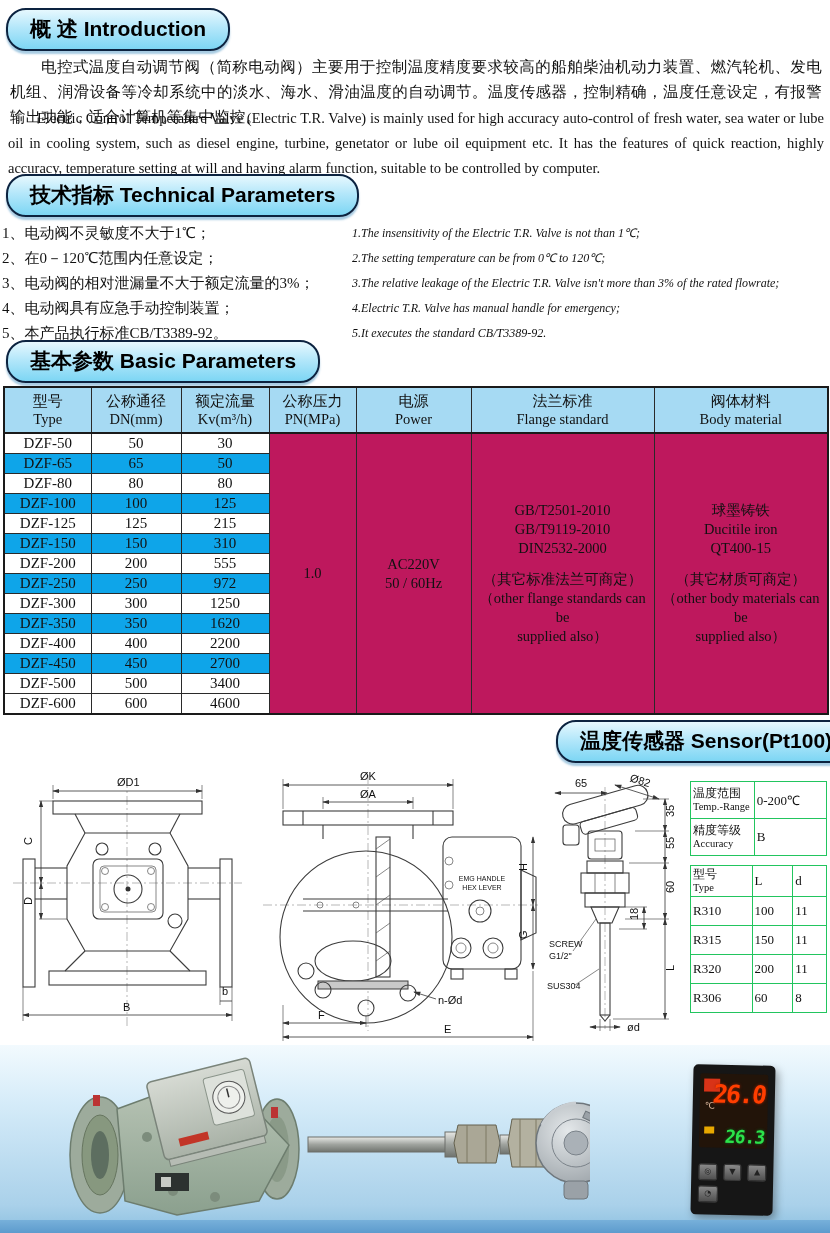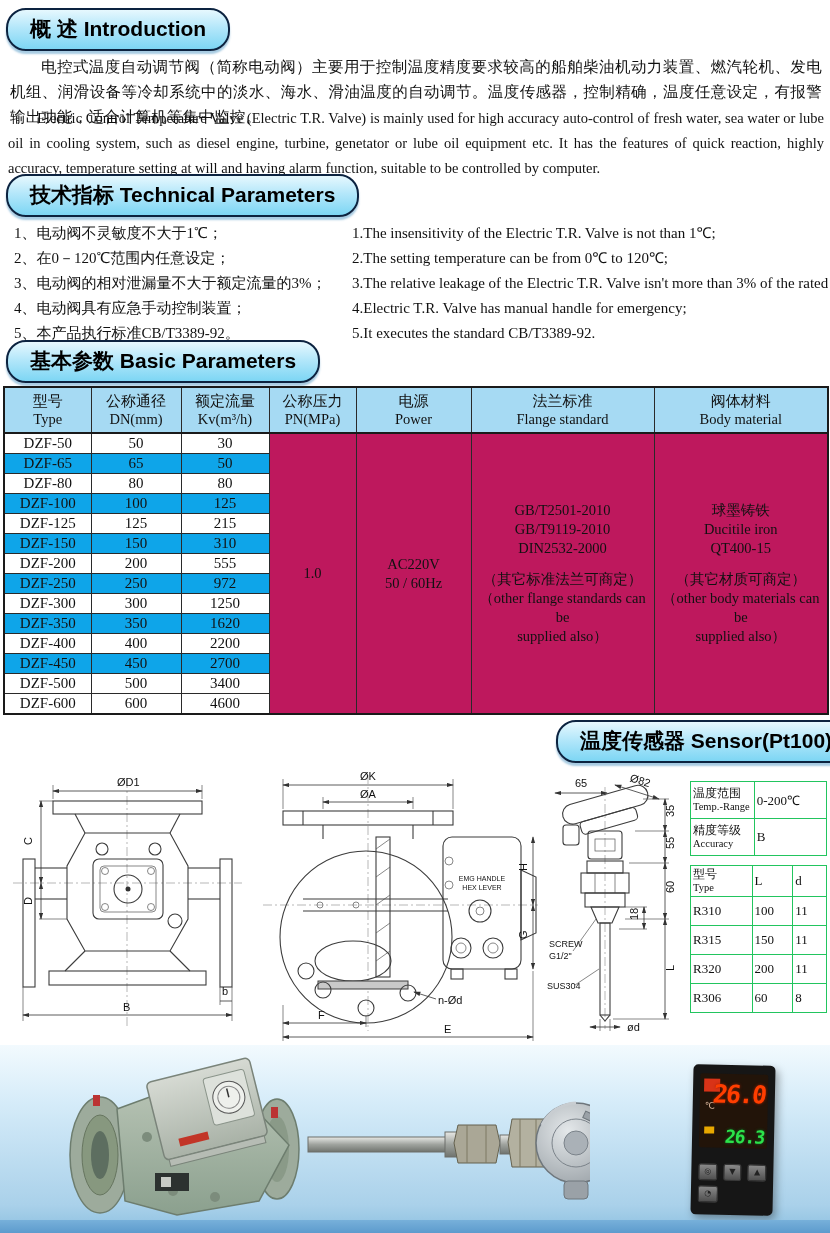--- a/index.html
+++ b/index.html
@@ -70,28 +70,28 @@
 
   <div class="pill" style="left:6px;top:8px;">
     <span>概 述 Introduction</span>
   </div>
   <div class="para para-cn" style="left:10px;top:54px;width:812px;">电控式温度自动调节阀（简称电动阀）主要用于控制温度精度要求较高的船舶柴油机动力装置、燃汽轮机、发电机组、润滑设备等冷却系统中的淡水、海水、滑油温度的自动调节。温度传感器，控制精确，温度任意设定，有报警输出功能，适合计算机等集中监控。</div>
   <div class="para para-en" style="left:8px;top:106px;width:816px;">Electric Control Temperature Valve (Electric T.R. Valve) is mainly used for high accuracy auto-control  of fresh water, sea water or lube oil in cooling system, such as diesel engine, turbine, genetator or lube oil equipment etc. It has the features of quick reaction, highly accuracy, temperature setting at will and having alarm function, suitable to be controlled by computer.</div>
 
   <div class="pill" style="left:6px;top:174px;">
     <span>技术指标 Technical Parameters</span>
   </div>
-  <div class="tech-col" style="left:14px;top:221px;width:336px;">
+  <div class="tech-col" style="left:2px;top:221px;width:336px;">
       <div>1、电动阀不灵敏度不大于1℃；</div>
       <div>2、在0－120℃范围内任意设定；</div>
       <div>3、电动阀的相对泄漏量不大于额定流量的3%；</div>
       <div>4、电动阀具有应急手动控制装置；</div>
       <div>5、本产品执行标准CB/T3389-92。</div>
     </div>
-  <div class="tech-col" style="left:352px;top:221px;width:476px;font-size:15px;">
+  <div class="tech-col" style="left:352px;top:221px;width:476px;font-size:12px;font-style:italic;">
       <div>1.The insensitivity of the Electric T.R. Valve is not than 1℃;</div>
       <div>2.The setting temperature can be from 0℃ to 120℃;</div>
       <div>3.The relative leakage of the Electric T.R. Valve isn't more than 3% of the rated flowrate;</div>
       <div>4.Electric T.R. Valve has manual handle for emergency;</div>
       <div>5.It executes the standard CB/T3389-92.</div>
     </div>
 
   <div class="pill" style="left:6px;top:340px;">
     <span>基本参数 Basic Parameters</span>
   </div>

